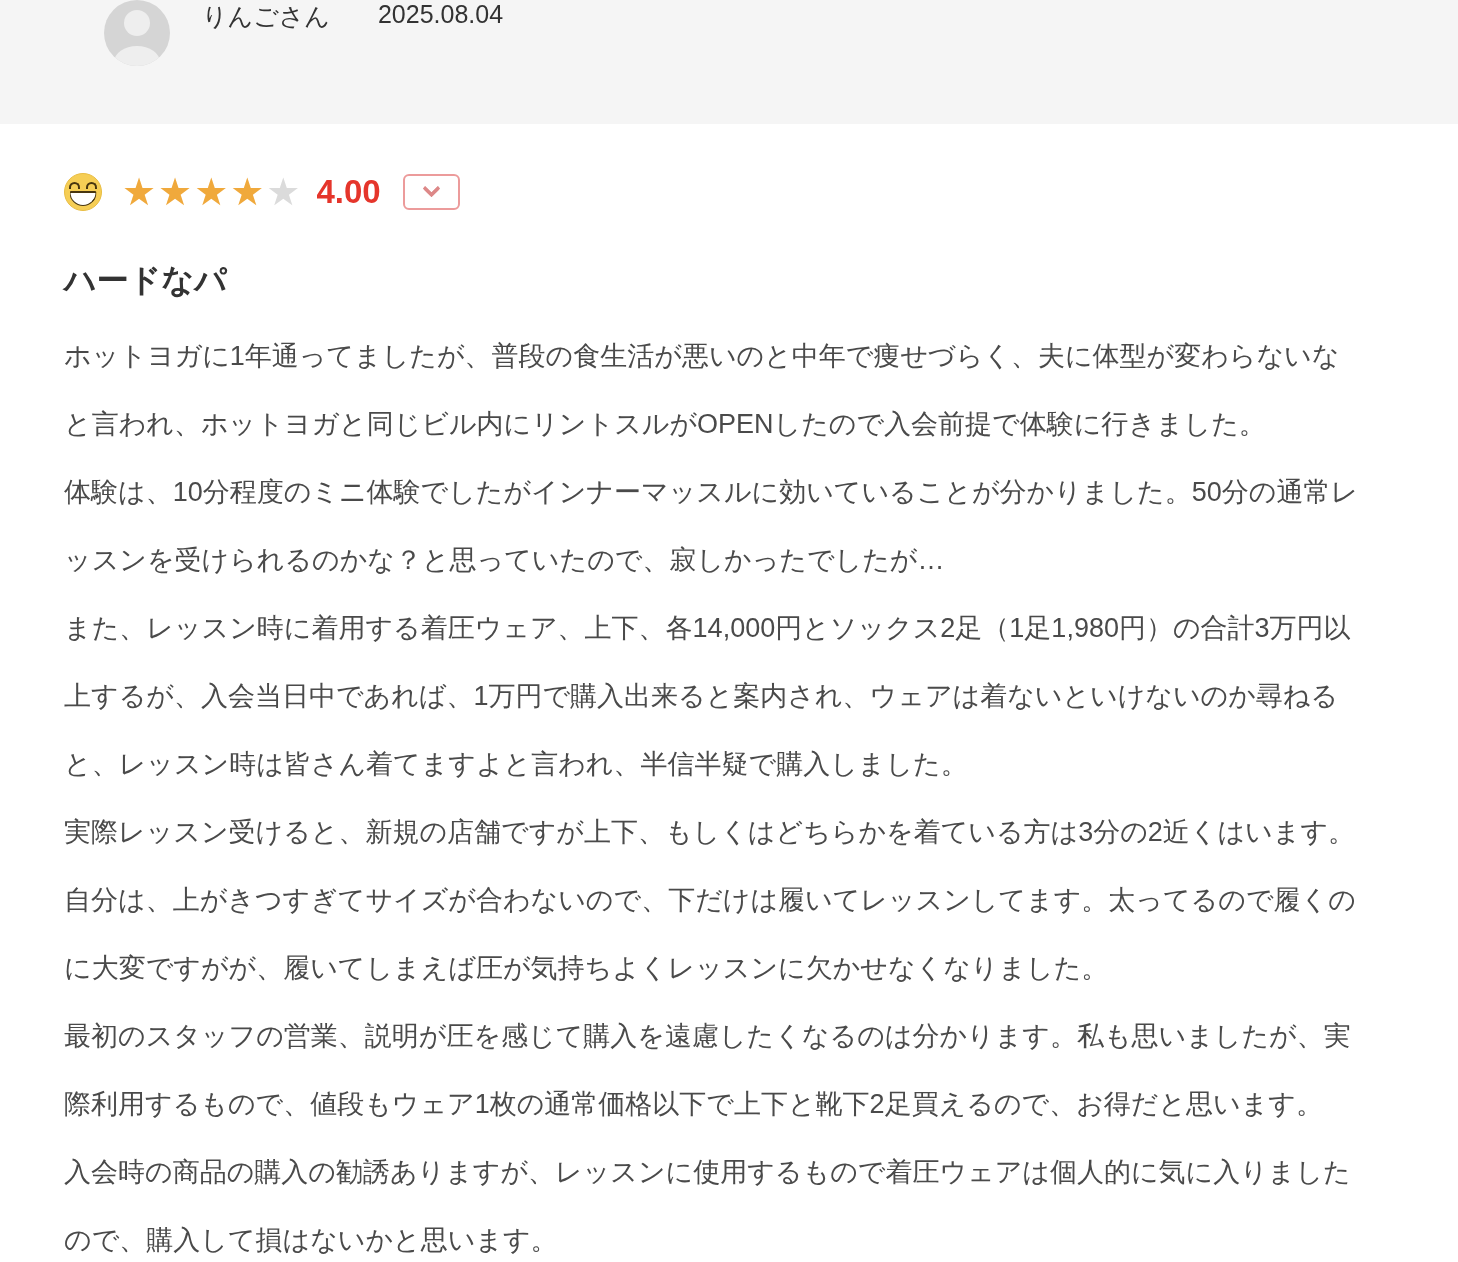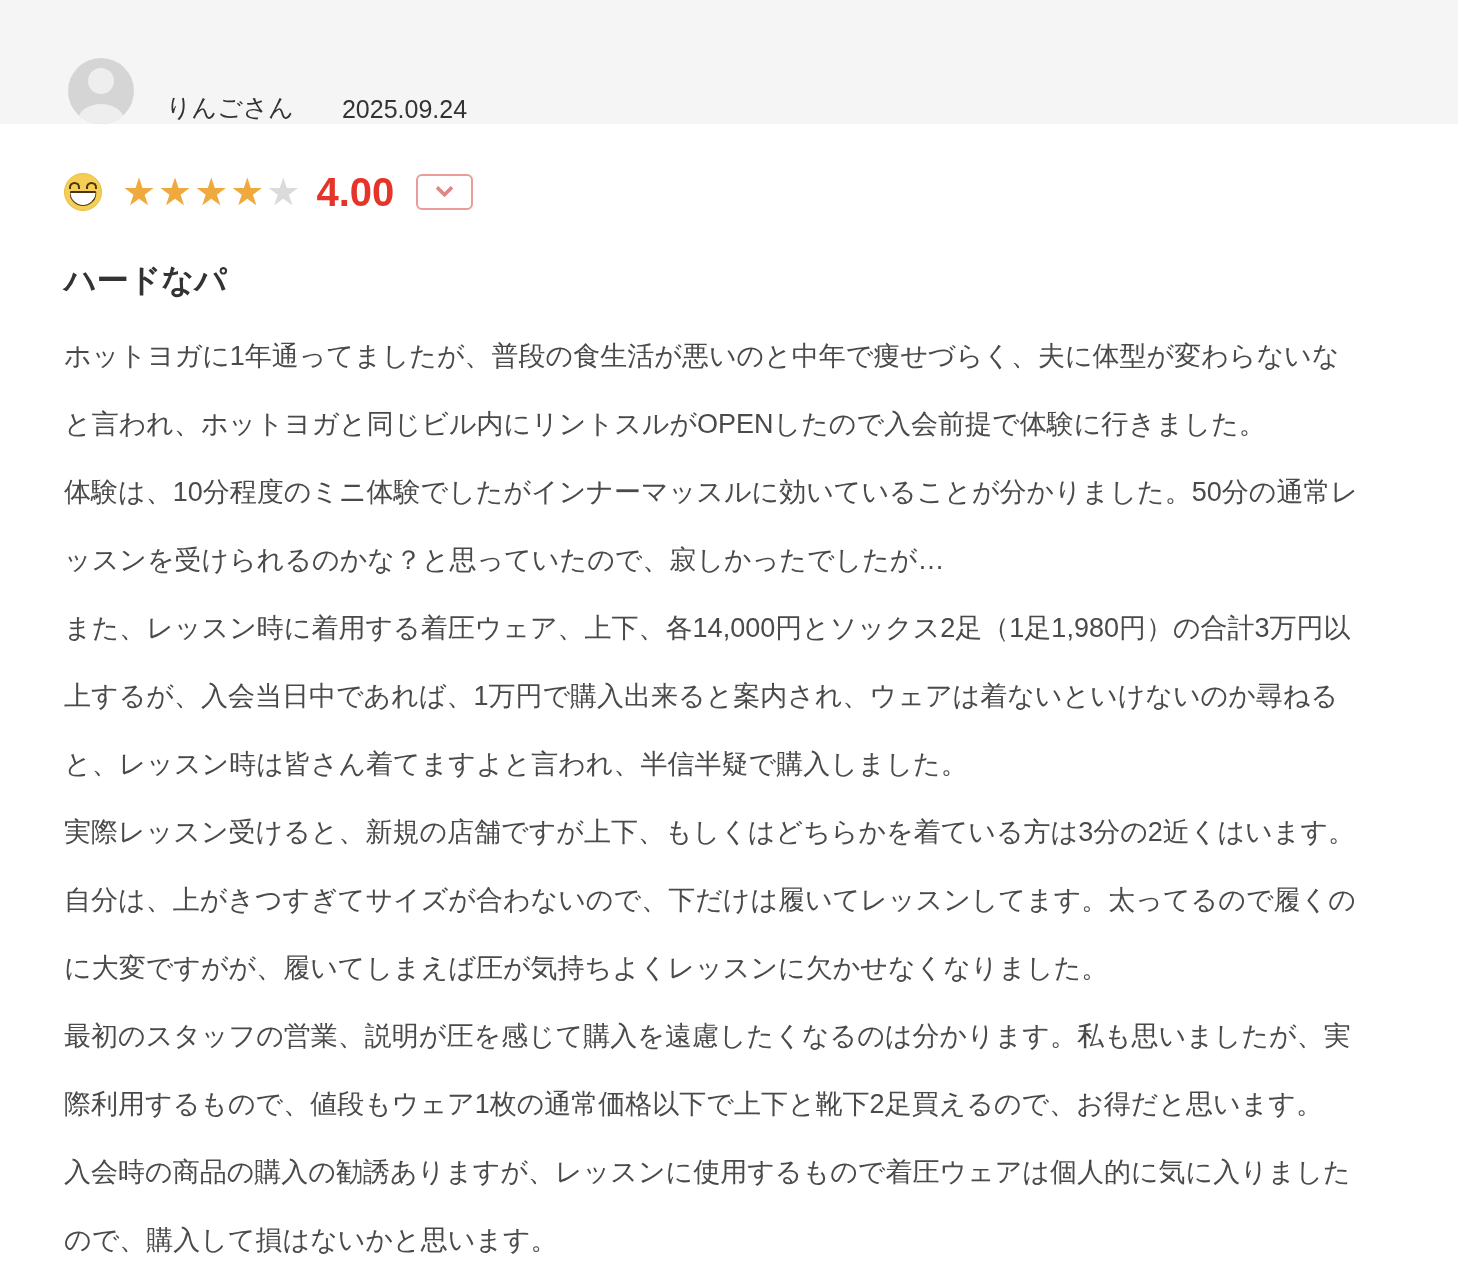--- a/index.html
+++ b/index.html
@@ -14,22 +14,22 @@
     background: #ffffff;
     overflow: hidden;
   }
 
   
   .reviewer-bar {
     width: 100%;
     height: 124px;
     background: var(--header-bg, #f5f5f5);
     display: flex;
-    align-items: flex-end;
-    padding-left: 68px;
+    align-items: flex-start;
+    padding-left: 104px;
   }
   .avatar {
     width: 66px; height: 66px;
     border-radius: 50%;
     background: #d5d5d5;
     position: relative;
     overflow: hidden;
     flex: 0 0 auto;
   }
   .avatar-head {
@@ -99,21 +99,21 @@
     font-size: 38px;
     line-height: 1;
     letter-spacing: 2px;
     white-space: nowrap;
   }
   .stars .star-filled { color: var(--star-filled, #f0a93c); }
   .stars .star-empty  { color: var(--star-empty, #dbdbdb); }
 
   .score {
     margin-left: 14px;
-    font-size: 40px;
+    font-size: 33px;
     font-weight: bold;
     color: var(--score-red, #e5352b);
   }
 
   .rating-toggle {
     margin-left: 22px;
     width: 57px; height: 36px;
     background: #ffffff;
     border: 2px solid var(--button-border, #ec9b9b);
     border-radius: 6px;
@@ -153,21 +153,21 @@
 <body>
 
 <div class="page">
 
   <header class="reviewer-bar">
     <div class="avatar">
       <div class="avatar-head"></div>
       <div class="avatar-body"></div>
     </div>
     <span class="username">りんごさん</span>
-    <span class="review-date">2025.09.24</span>
+    <span class="review-date">2025.08.04</span>
   </header>
 
   <main class="content">
 
     <div class="rating-row">
       <span class="emoji">
         <span class="eye left"></span>
         <span class="eye right"></span>
         <span class="mouth"></span>
       </span>

